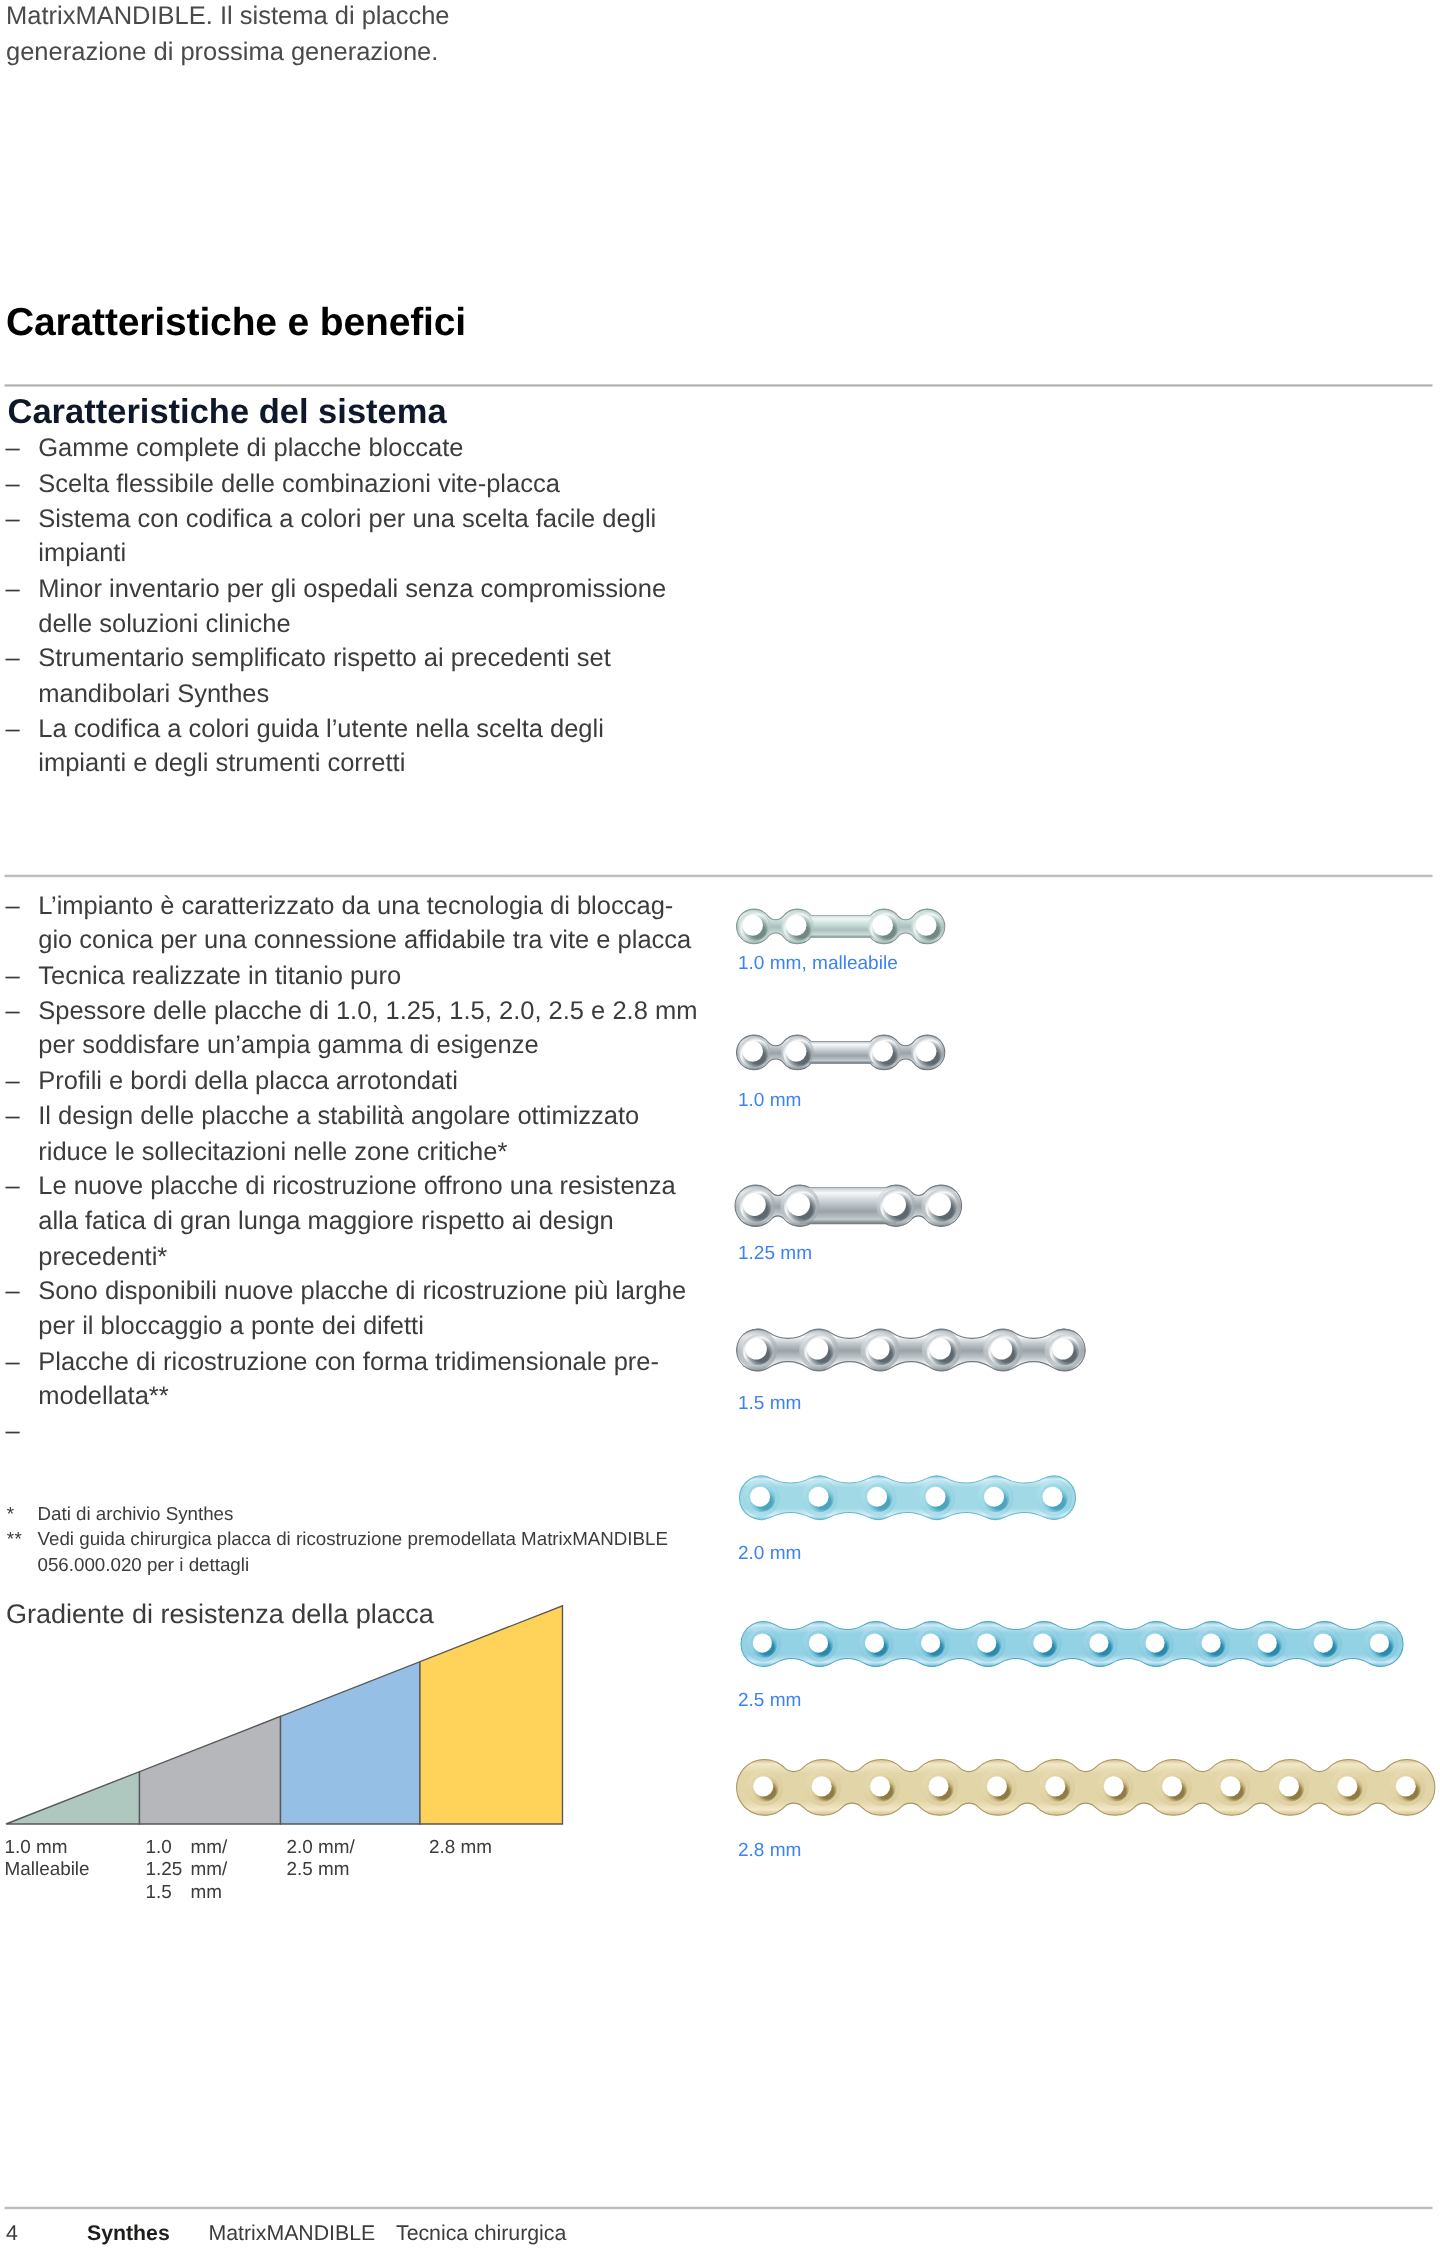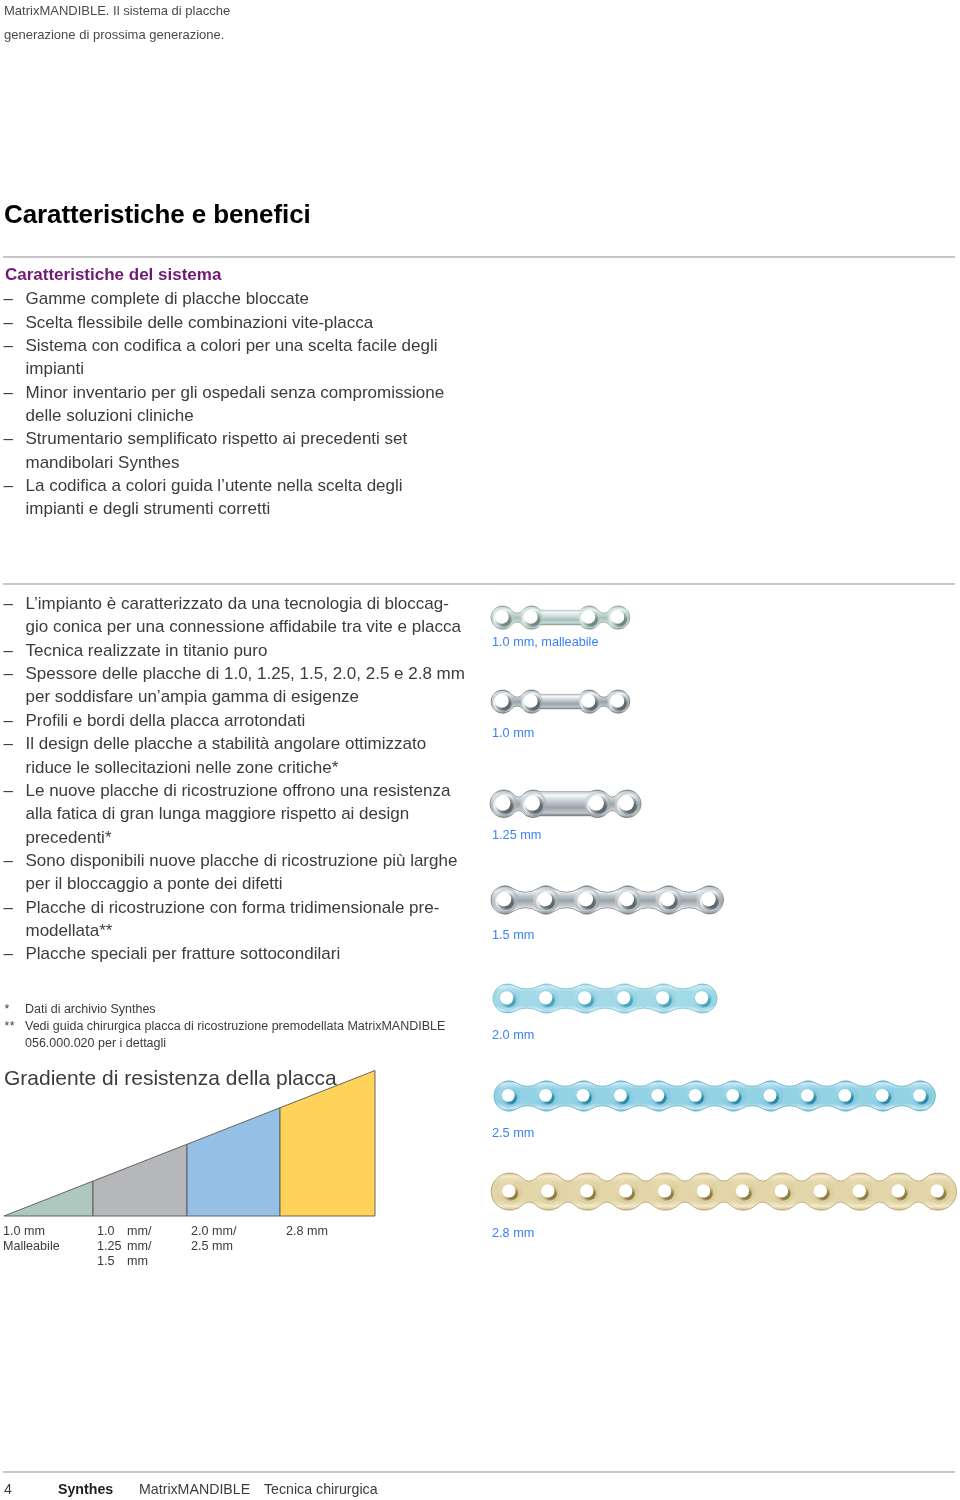--- a/index.html
+++ b/index.html
@@ -2,36 +2,36 @@
 <html><head>
 <meta charset="utf-8">
 <title>MatrixMANDIBLE</title>
 <style>
   html,body{margin:0;padding:0;background:#ffffff;}
   body{width:960px;height:1500px;position:relative;overflow:hidden;
        font-family:"Liberation Sans",sans-serif;color:#3c3c3b;
        -webkit-font-smoothing:antialiased;}
   .abs{position:absolute;}
   .rule{position:absolute;height:2px;background:linear-gradient(to bottom,#dcdcdc 0%,#b0b0b0 45%,#b0b0b0 55%,#e8e8e8 100%);}
-  #running-head{left:4px;top:-1px;width:420px;font-size:13px;line-height:23.8px;color:#4a4a49;}
+  #running-head{left:4px;top:-1px;width:420px;font-size:17px;line-height:23.8px;color:#4a4a49;}
   #page-heading{left:4px;top:199px;font-size:26px;font-weight:bold;color:#000000;letter-spacing:-0.1px;}
   #rule-top{left:2.5px;top:256.2px;width:952.5px;}
   #rule-mid{left:2.5px;top:583.3px;width:952.5px;}
   #rule-foot{left:2.5px;top:1471.2px;width:952.5px;}
-  .sec-title{font-size:17px;font-weight:bold;color:#701a75;line-height:23.9px;}
+  .sec-title{font-size:23px;font-weight:bold;color:#0f172a;line-height:23.9px;}
   .blist{font-size:17px;line-height:23.36px;color:#3c3c3b;}
   .blist .li{position:relative;padding-left:20.5px;}
   .blist .dash{position:absolute;left:-1.4px;top:0;}
   #footnotes .fn .mk{letter-spacing:0.3px;}
   #features{left:5px;top:263.3px;width:470px;}
   #plates{left:5px;top:592px;width:475px;}
   #footnotes{left:4.5px;top:1001px;width:470px;font-size:12.5px;line-height:16.8px;color:#3c3c3b;}
   #footnotes .fn{position:relative;padding-left:20.5px;}
   #footnotes .fn .mk{position:absolute;left:0;top:0;}
-  #grad-title{left:4px;top:1065.5px;font-size:21px;color:#3c3c3b;text-align:center;}
+  #grad-title{left:4px;top:1065.5px;font-size:18px;color:#3c3c3b;text-align:center;}
   #chart{left:0px;top:1060px;width:400px;height:230px;}
   #chartlabels{left:0;top:1224px;font-size:12.6px;line-height:15.1px;color:#3c3c3b;}
   .cl{position:absolute;white-space:pre;}
   #footer{left:0px;top:1481px;font-size:14.2px;color:#3c3c3b;height:20px;width:600px;}
   #footer span{position:absolute;white-space:nowrap;top:0;}
   #f-page{left:4px;}
   #f-brand{left:58px;font-weight:bold;color:#1d1d1b;}
   #f-prod{left:139px;text-align:right;}
   #f-doc{left:264px;}
   .plate-label{position:absolute;font-size:12.7px;color:#3b82f6;white-space:nowrap;line-height:12.7px;}
@@ -63,21 +63,21 @@
 <div class="abs" id="plates">
     <div class="blist">
       <div class="li"><span class="dash">–</span><span>L’impianto è caratterizzato da una tecnologia di bloccag-<br>gio conica per una connessione affidabile tra vite e placca</span></div>
       <div class="li"><span class="dash">–</span><span>Tecnica realizzate in titanio puro</span></div>
       <div class="li"><span class="dash">–</span><span>Spessore delle placche di 1.0, 1.25, 1.5, 2.0, 2.5 e 2.8 mm<br>per soddisfare un’ampia gamma di esigenze</span></div>
       <div class="li"><span class="dash">–</span><span>Profili e bordi della placca arrotondati</span></div>
       <div class="li"><span class="dash">–</span><span>Il design delle placche a stabilità angolare ottimizzato<br>riduce le sollecitazioni nelle zone critiche*</span></div>
       <div class="li"><span class="dash">–</span><span>Le nuove placche di ricostruzione offrono una resistenza<br>alla fatica di gran lunga maggiore rispetto ai design<br>precedenti*</span></div>
       <div class="li"><span class="dash">–</span><span>Sono disponibili nuove placche di ricostruzione più larghe<br>per il bloccaggio a ponte dei difetti</span></div>
       <div class="li"><span class="dash">–</span><span>Placche di ricostruzione con forma tridimensionale pre-<br>modellata**</span></div>
-      <div class="li"><span class="dash">–</span><span>Placche speciali per fratture sottocondilari</span></div>
+      <div class="li"><span class="dash">–</span></div>
     </div>
   </div>
 <div class="abs" id="footnotes">
     <div class="fn"><span class="mk">*</span><span>Dati di archivio Synthes</span></div>
     <div class="fn"><span class="mk">**</span><span>Vedi guida chirurgica placca di ricostruzione premodellata MatrixMANDIBLE<br>056.000.020 per i dettagli</span></div>
   </div>
 <div class="abs" id="grad-title">Gradiente di resistenza della placca</div>
 <div class="abs" id="chart"><svg width="400" height="170" viewBox="0 0 400 170">
       <path d="M 4 156 L 4 156 L 93 121.09568733153628 L 93 156 Z" fill="#AEC8BF" stroke="#575756" stroke-width="0.9" stroke-linejoin="miter"></path>
       <path d="M 93 156 L 93 121.09568733153628 L 187 84.23045822102426 L 187 156 Z" fill="#B5B7BA" stroke="#575756" stroke-width="0.9" stroke-linejoin="miter"></path>

